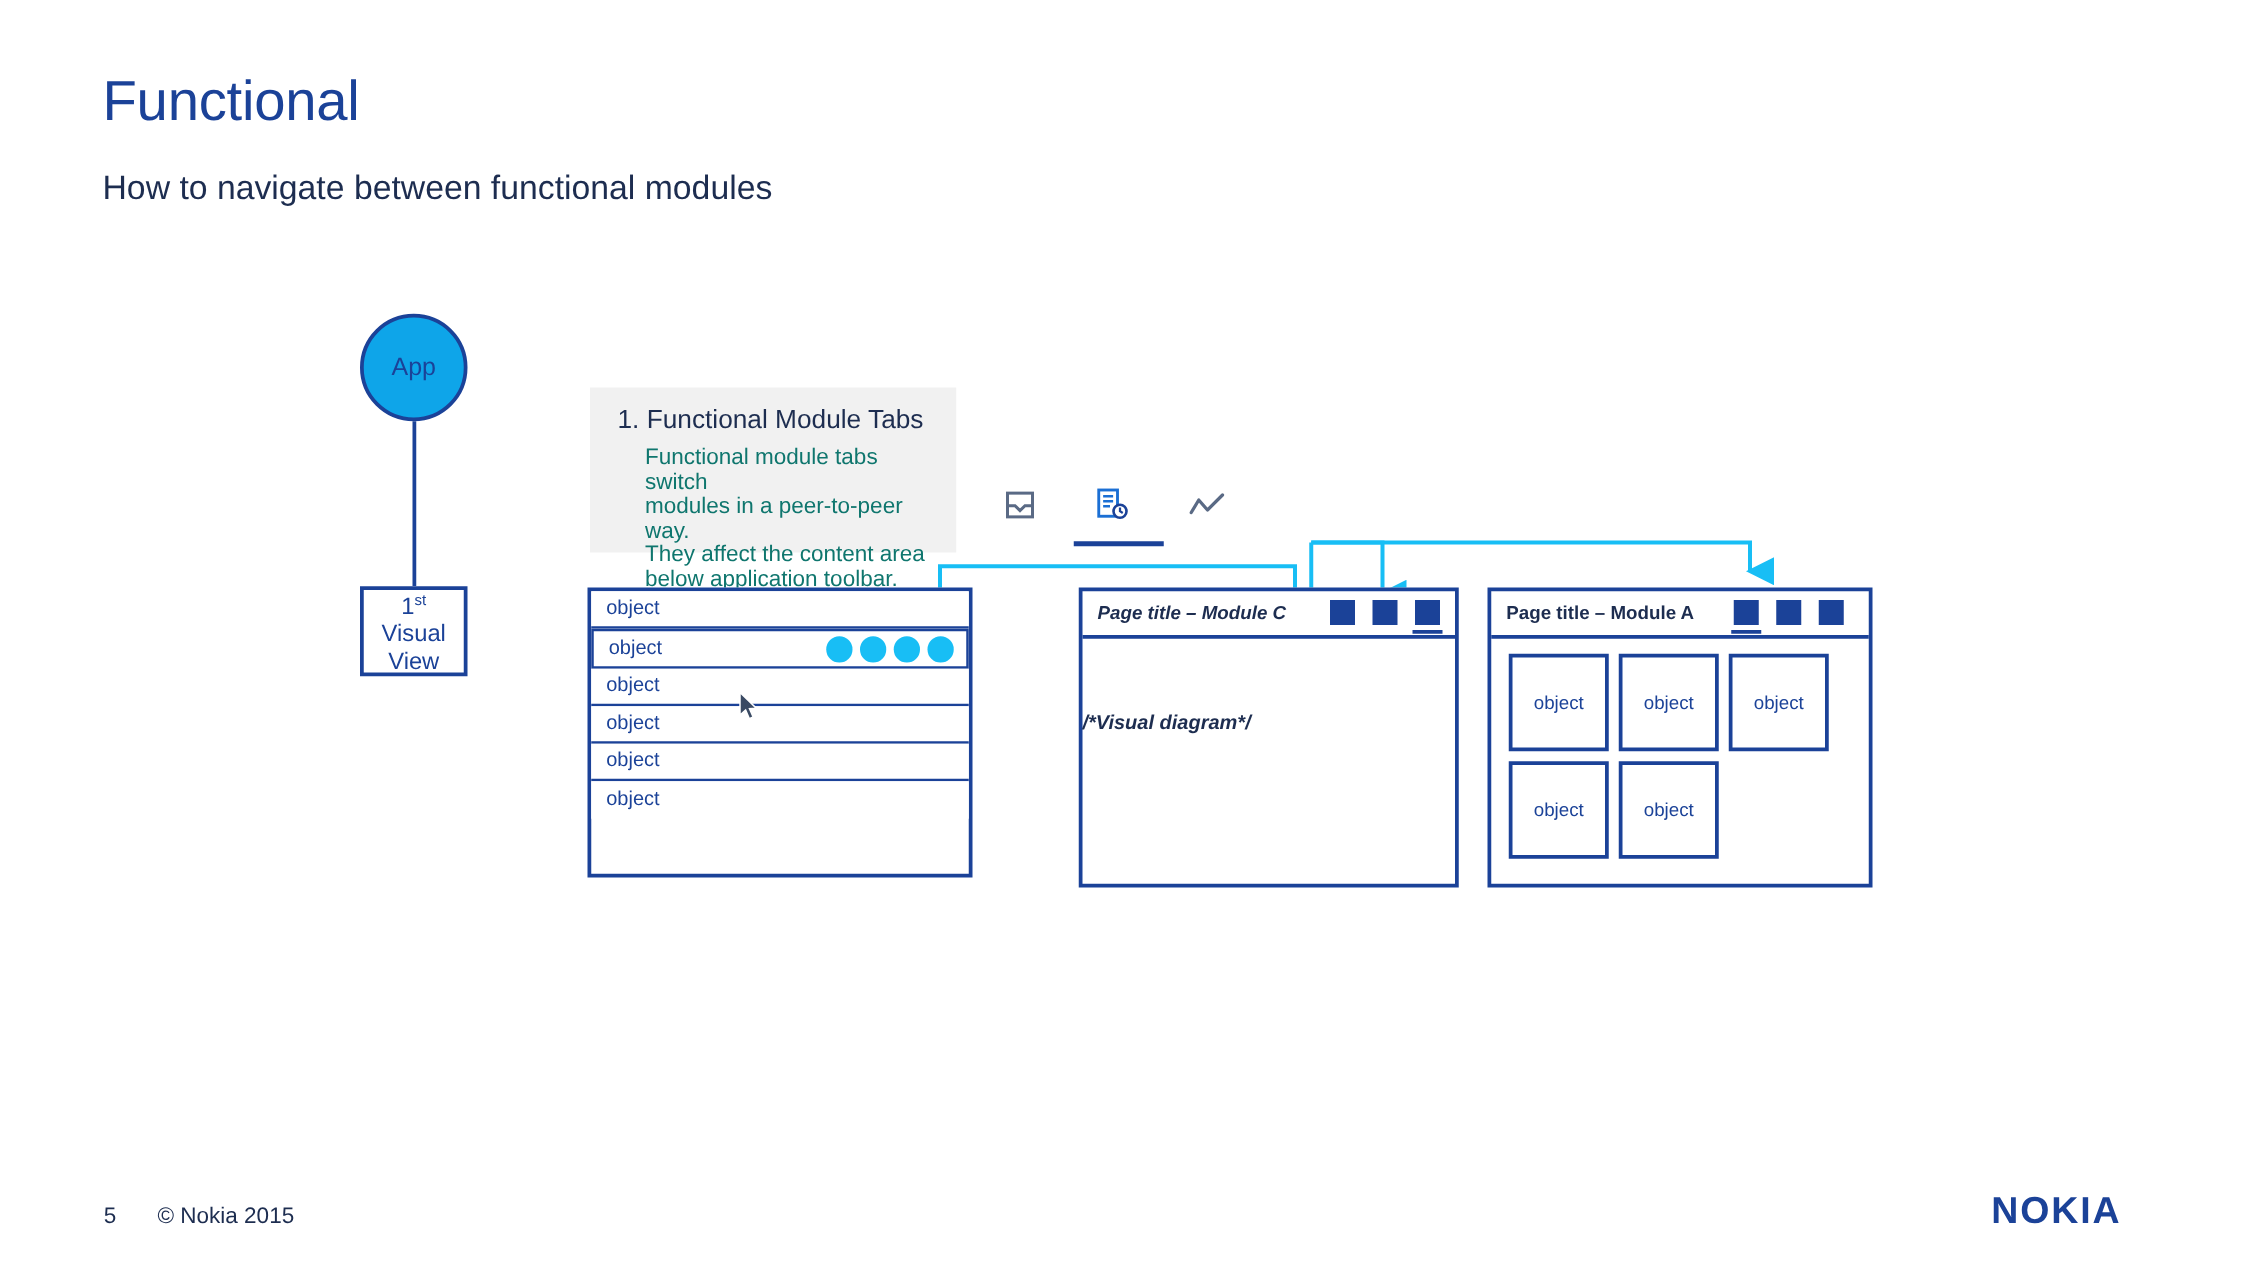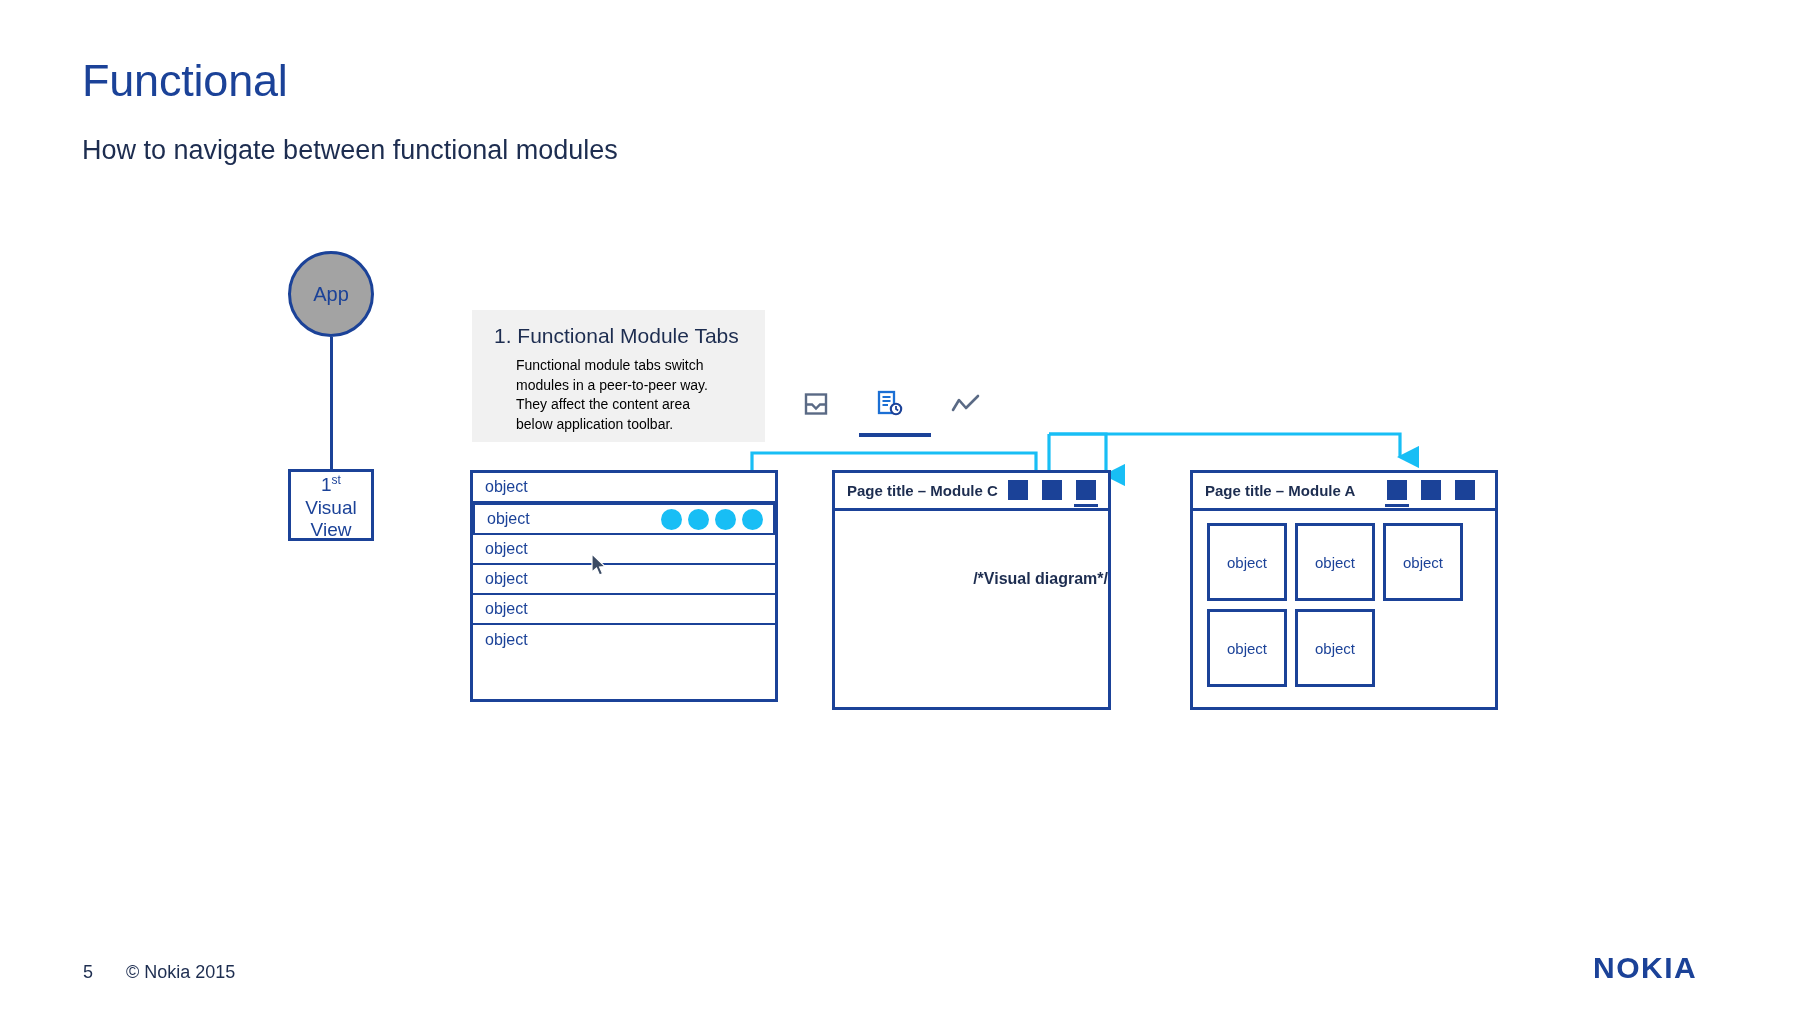--- a/index.html
+++ b/index.html
@@ -43,21 +43,21 @@
     width: 86px;
     height: 86px;
     border: 3px solid #1B4298;
     border-radius: 50%;
     box-sizing: border-box;
     display: flex;
     align-items: center;
     justify-content: center;
     color: #1B4298;
     font-size: 20px;
-    background: #a3a3a3;
+    background: #0ea5e9;
   }
   #tree-connector {
     position: absolute;
     left: 330px;
     top: 337px;
     width: 3px;
     height: 132px;
     background: #1B4298;
   }
   #level-box {
@@ -90,22 +90,22 @@
     box-sizing: border-box;
     padding: 14px 20px 0 22px;
   }
   #callout-title {
     font-size: 21px;
     color: #1D2D50;
     margin-bottom: 8px;
     white-space: nowrap;
   }
   #callout-body {
-    font-size: 14px;
-    color: #000000;
+    font-size: 18px;
+    color: #0f766e;
     line-height: 19.5px;
     padding-left: 22px;
     white-space: pre-line;
   }
 
   
   #app-toolbar {
     position: absolute;
     left: 795px;
     top: 385px;
@@ -224,27 +224,27 @@
   }
   #mouse-cursor {
     position: absolute;
     left: 591px;
     top: 553px;
     width: 18px;
     height: 26px;
   }
 
   
-  #module-c { left: 832px; top: 470px; width: 279px; height: 240px; }
+  #module-c { left: 863px; top: 470px; width: 304px; height: 240px; font-style: italic; }
   #module-c .module-tabs { right: 12px; }
   #module-c-canvas {
     height: calc(100% - 38px);
     display: flex;
     align-items: center;
-    justify-content: flex-end;
+    justify-content: flex-start;
     padding-bottom: 60px;
     box-sizing: border-box;
   }
   #module-c-placeholder {
     font-size: 16px;
     color: #1D2D50;
     font-weight: bold;
   }
 
   

